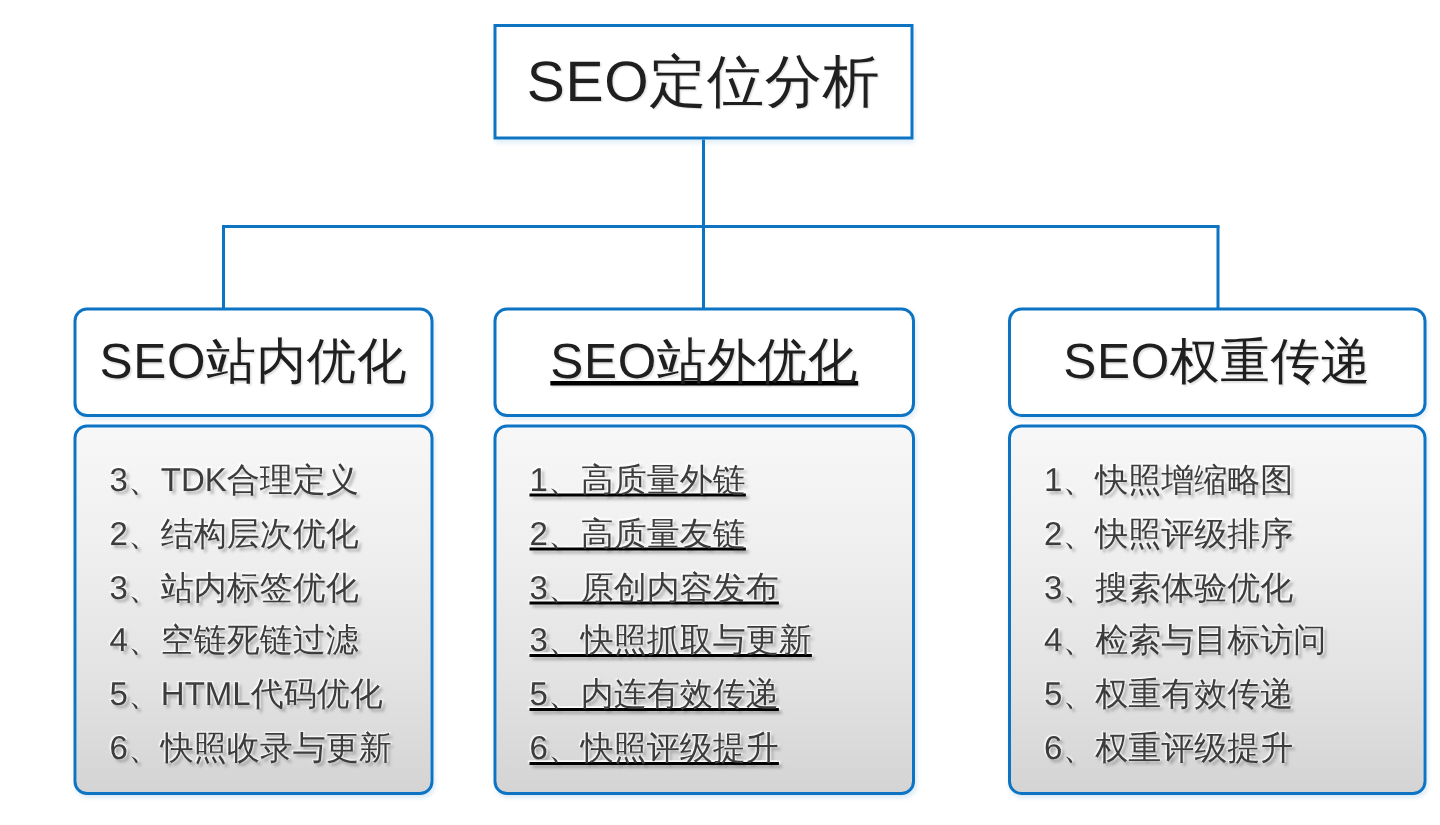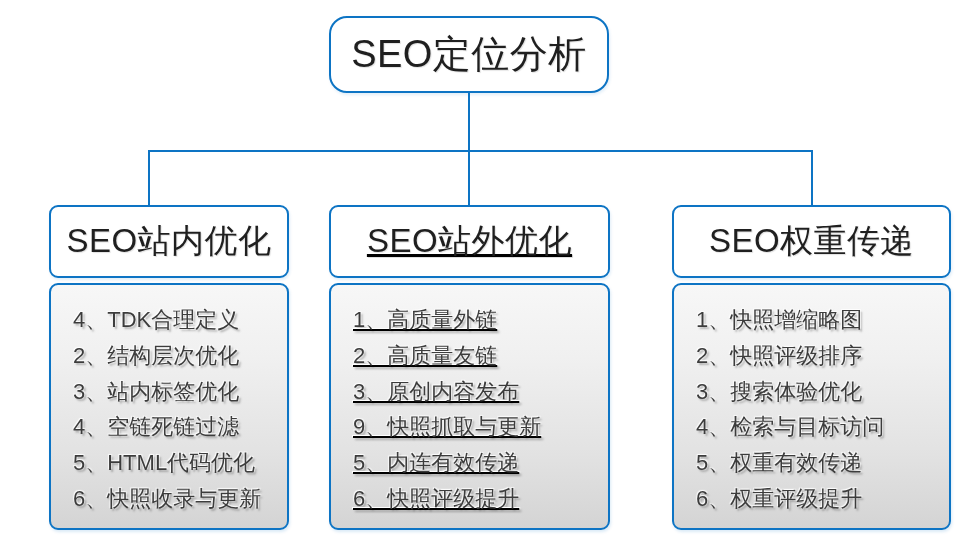--- a/index.html
+++ b/index.html
@@ -15,21 +15,21 @@
   .node {
     position: absolute;
     background: #ffffff;
     border: 2px solid var(--accent);
     display: flex; align-items: center; justify-content: center;
     color: #1f1f1f;
     box-shadow: 1px 2px 3px rgba(13,116,196,0.12);
   }
   .root-node {
     left: 329px; top: 16px; width: 280px; height: 77px;
-    border-radius: 18px; font-size: 38px; letter-spacing: 0.5px;
+    border-radius: 0; font-size: 38px; letter-spacing: 0.5px;
     text-shadow: 1px 1px 1px rgba(0,0,0,0.12);
   }
 
   .line { position: absolute; background: var(--accent); }
   .v { width: 2px; } .h { height: 2px; }
 
   .column { position: absolute; top: 205px; }
   .col-1 { left: 8px;   width: 281px; padding-left: 41px; }
   .col-2 { left: 329px; width: 281px; text-decoration: underline; }
   .col-3 { left: 672px; width: 279px; }
@@ -83,38 +83,38 @@
   <div class="line h" style="left:148px; top:150px; width:665px;"></div>
   <div class="line v" style="left:148px; top:151px; height:55px;"></div>
   <div class="line v" style="left:468px; top:151px; height:55px;"></div>
   <div class="line v" style="left:811px; top:151px; height:55px;"></div>
 
   <div class="column col-1">
     <div class="col-header">
       <span>SEO站内优化</span>
     </div>
     <div class="col-list">
-      <div class="list-item">4、TDK合理定义</div>
+      <div class="list-item">3、TDK合理定义</div>
       <div class="list-item">2、结构层次优化</div>
       <div class="list-item">3、站内标签优化</div>
       <div class="list-item">4、空链死链过滤</div>
       <div class="list-item">5、HTML代码优化</div>
       <div class="list-item">6、快照收录与更新</div>
     </div>
   </div>
 
   <div class="column col-2">
     <div class="col-header">
       <span>SEO站外优化</span>
     </div>
     <div class="col-list">
       <div class="list-item">1、高质量外链</div>
       <div class="list-item">2、高质量友链</div>
       <div class="list-item">3、原创内容发布</div>
-      <div class="list-item">9、快照抓取与更新</div>
+      <div class="list-item">3、快照抓取与更新</div>
       <div class="list-item">5、内连有效传递</div>
       <div class="list-item">6、快照评级提升</div>
     </div>
   </div>
 
   <div class="column col-3">
     <div class="col-header">
       <span>SEO权重传递</span>
     </div>
     <div class="col-list">

